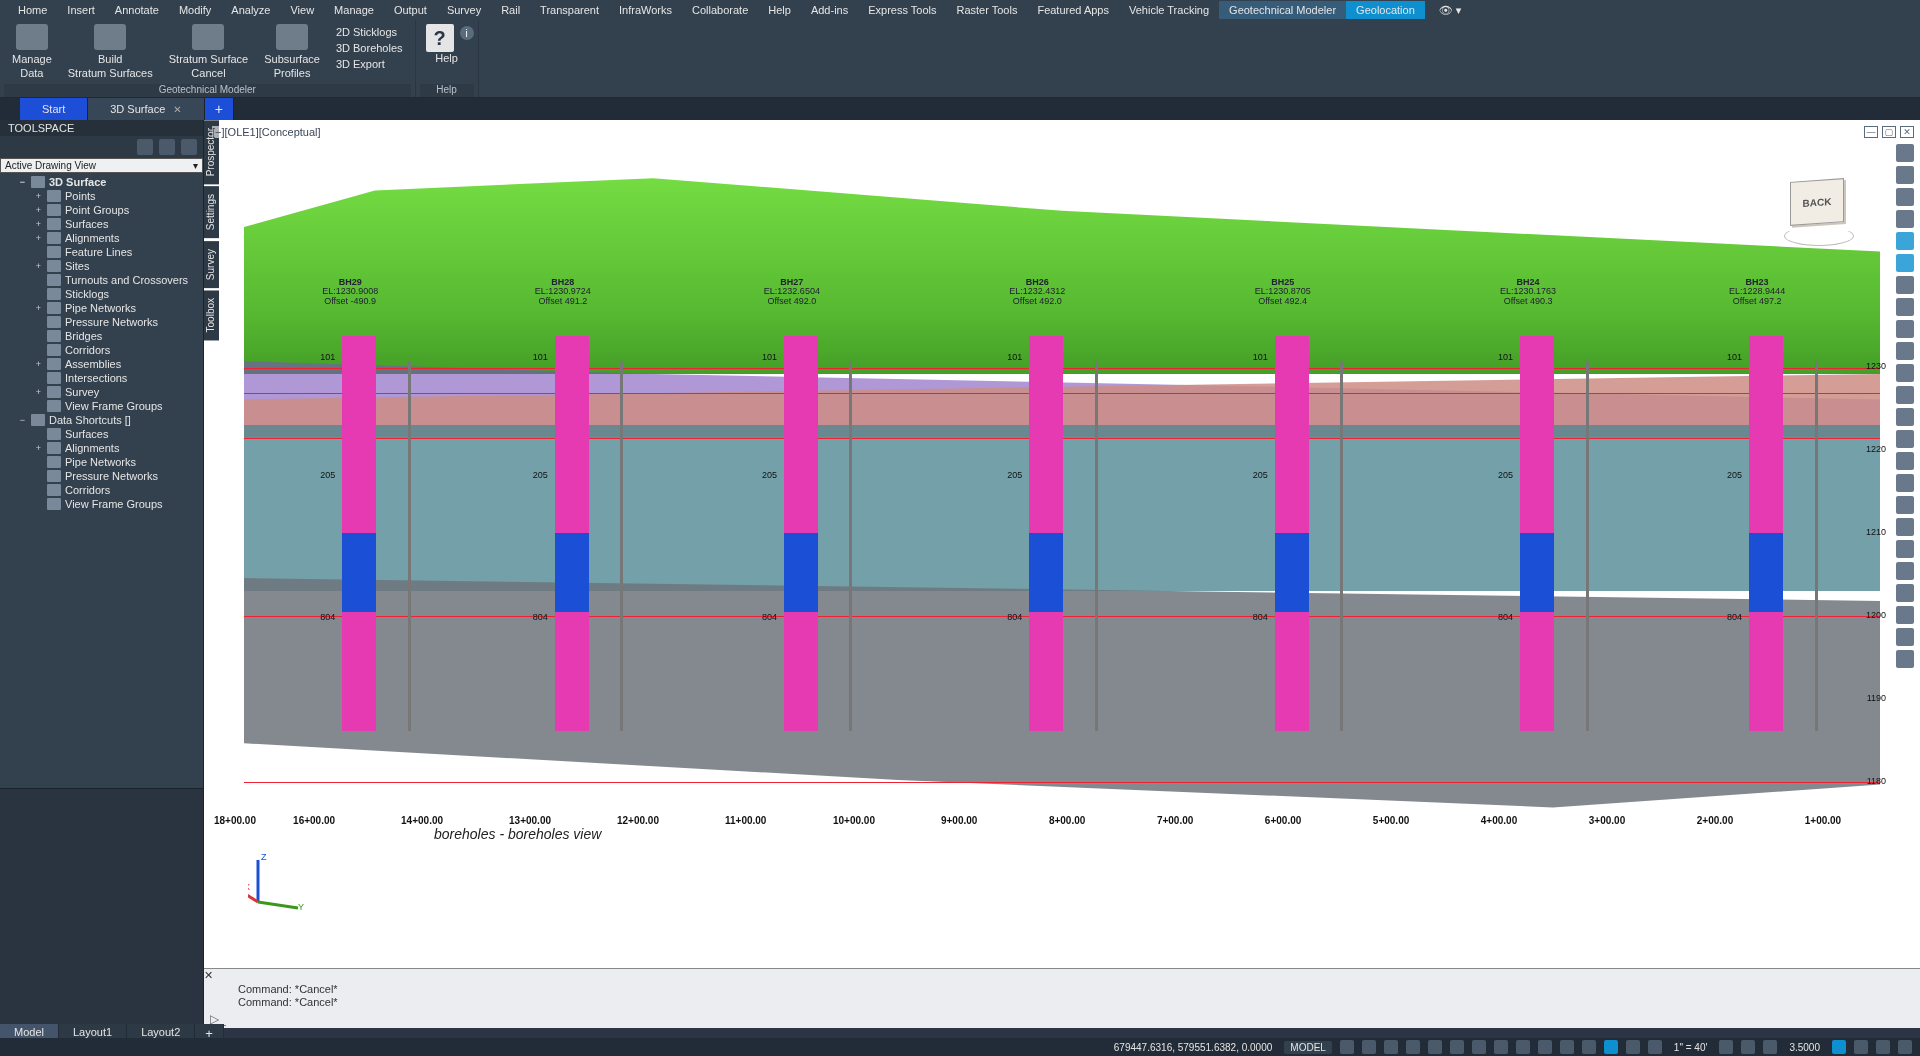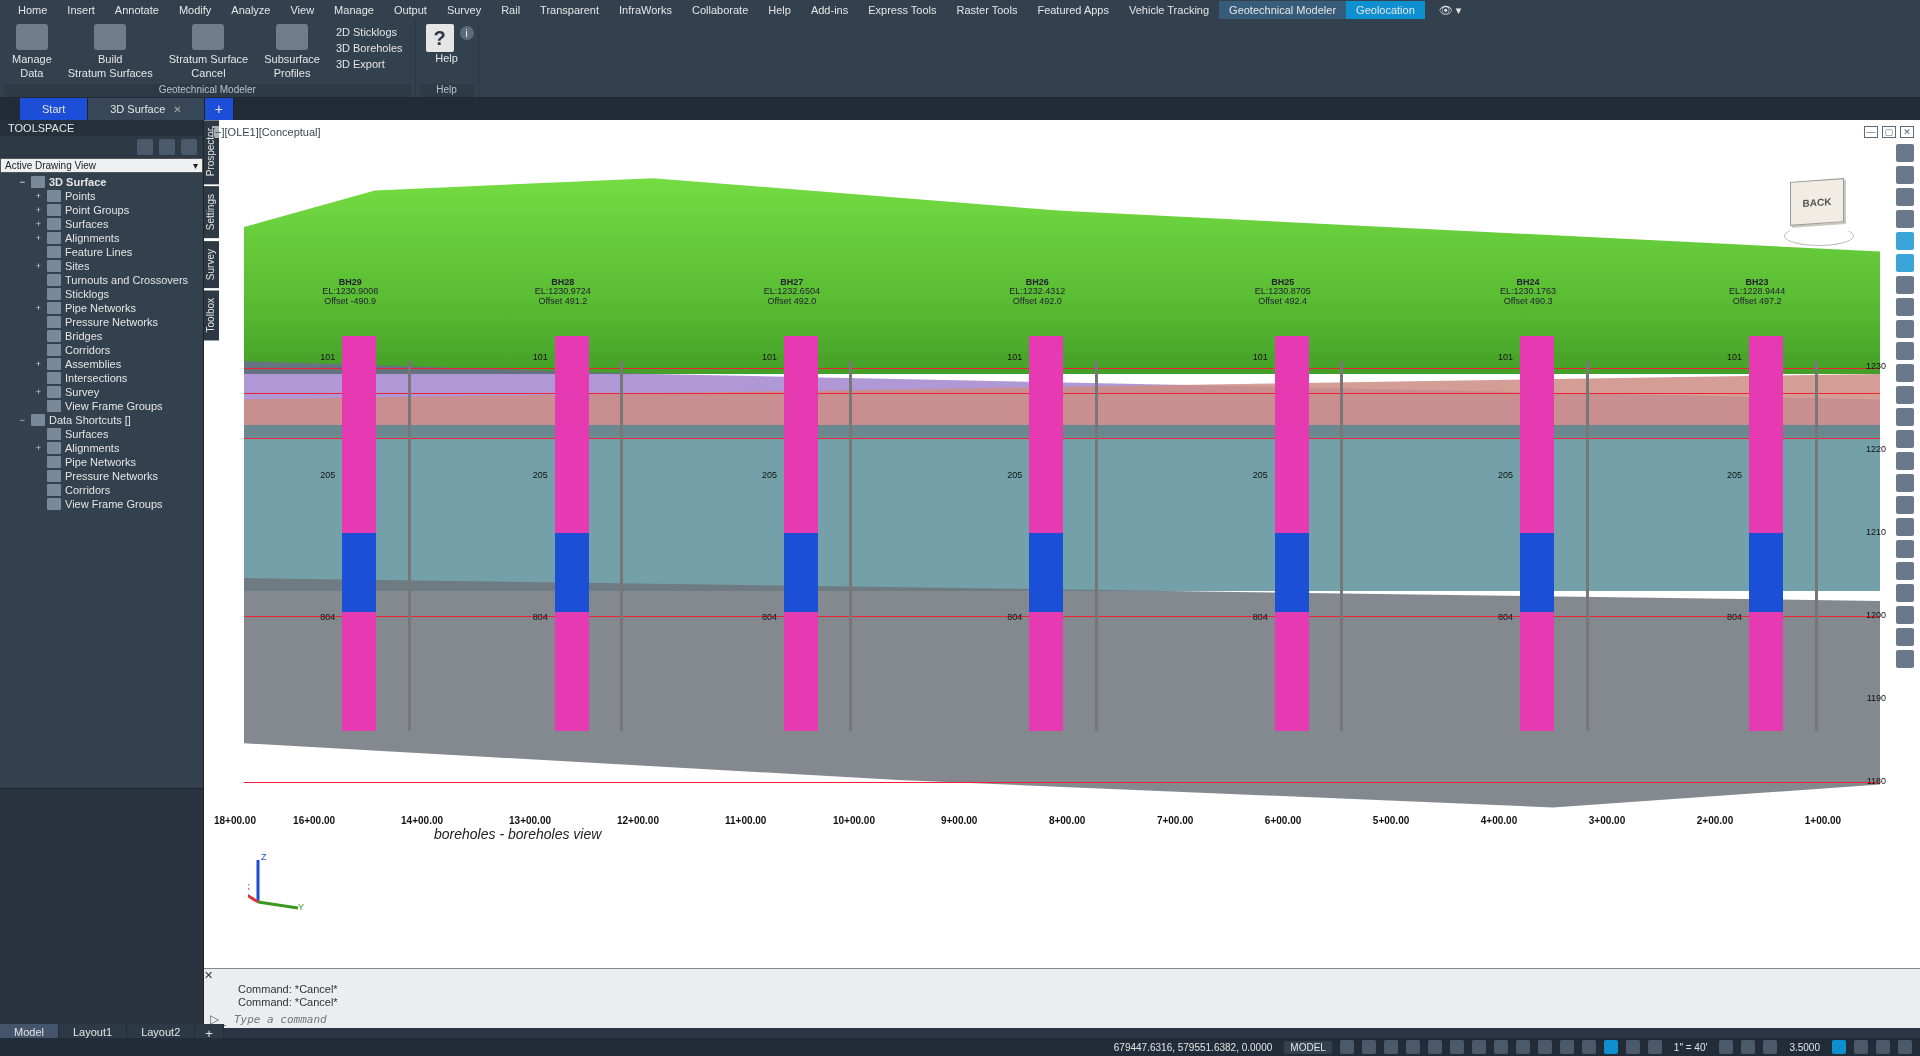--- a/index.html
+++ b/index.html
@@ -516,21 +516,20 @@
     </div>
 
     <div class="cmd-wrap" style="position:relative;">
       <span class="xbtn" style="top:2px;">✕</span>
       <div class="cmd-hist">
         <div>Command: *Cancel*</div>
         <div>Command: *Cancel*</div>
       </div>
       <div class="cmd-input-row">
         <span class="caret">▷_</span>
-        <input class="cmd-input" placeholder="Type a command" style="">
       </div>
     </div>
   </div>
 </div>
 
 <div class="bottomtabs">
   <div class="btab active">Model</div>
   <div class="btab">Layout1</div>
   <div class="btab">Layout2</div>
   <div class="btab plus">+</div>

